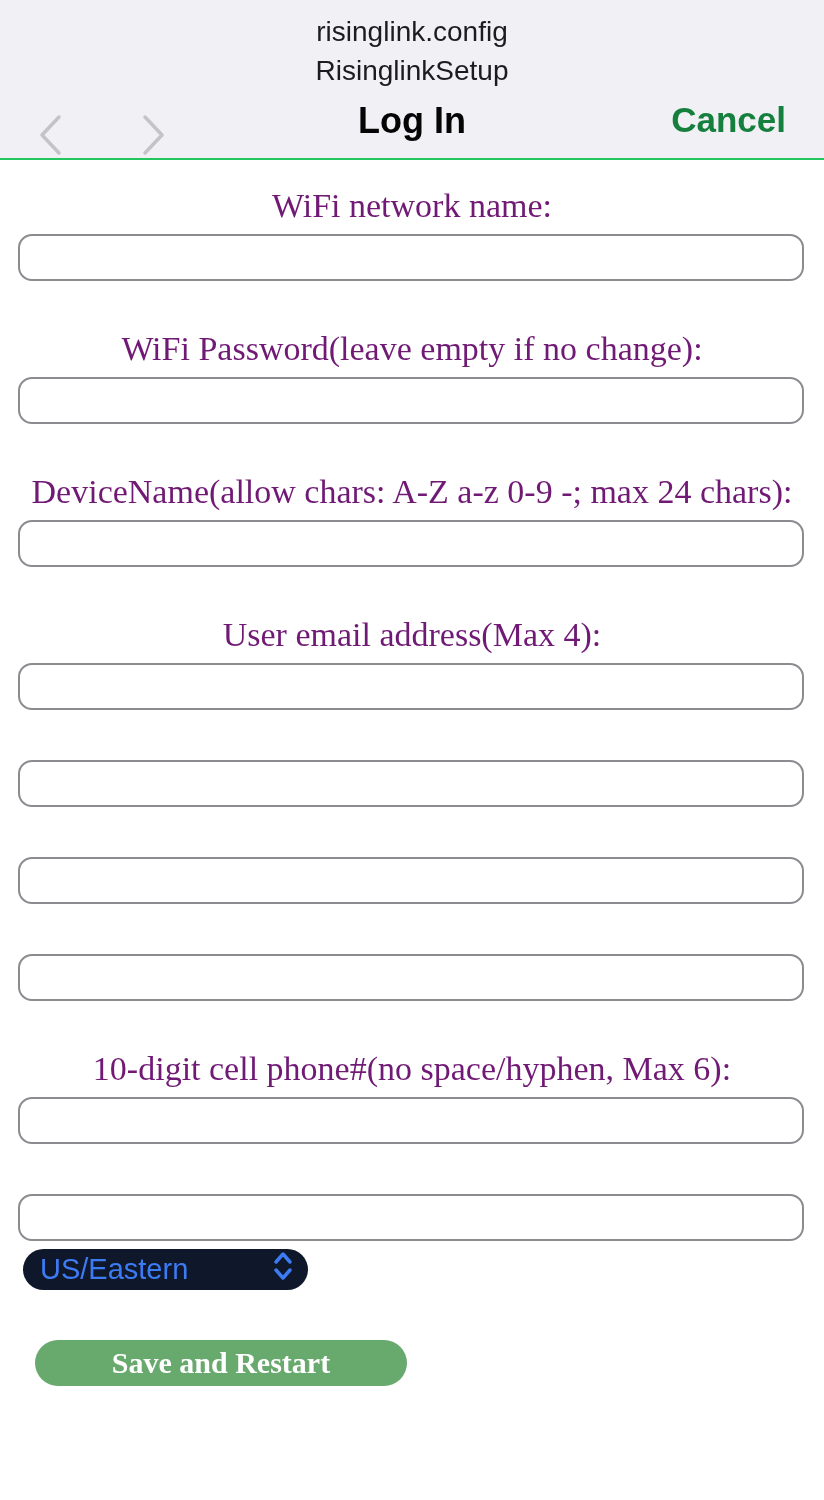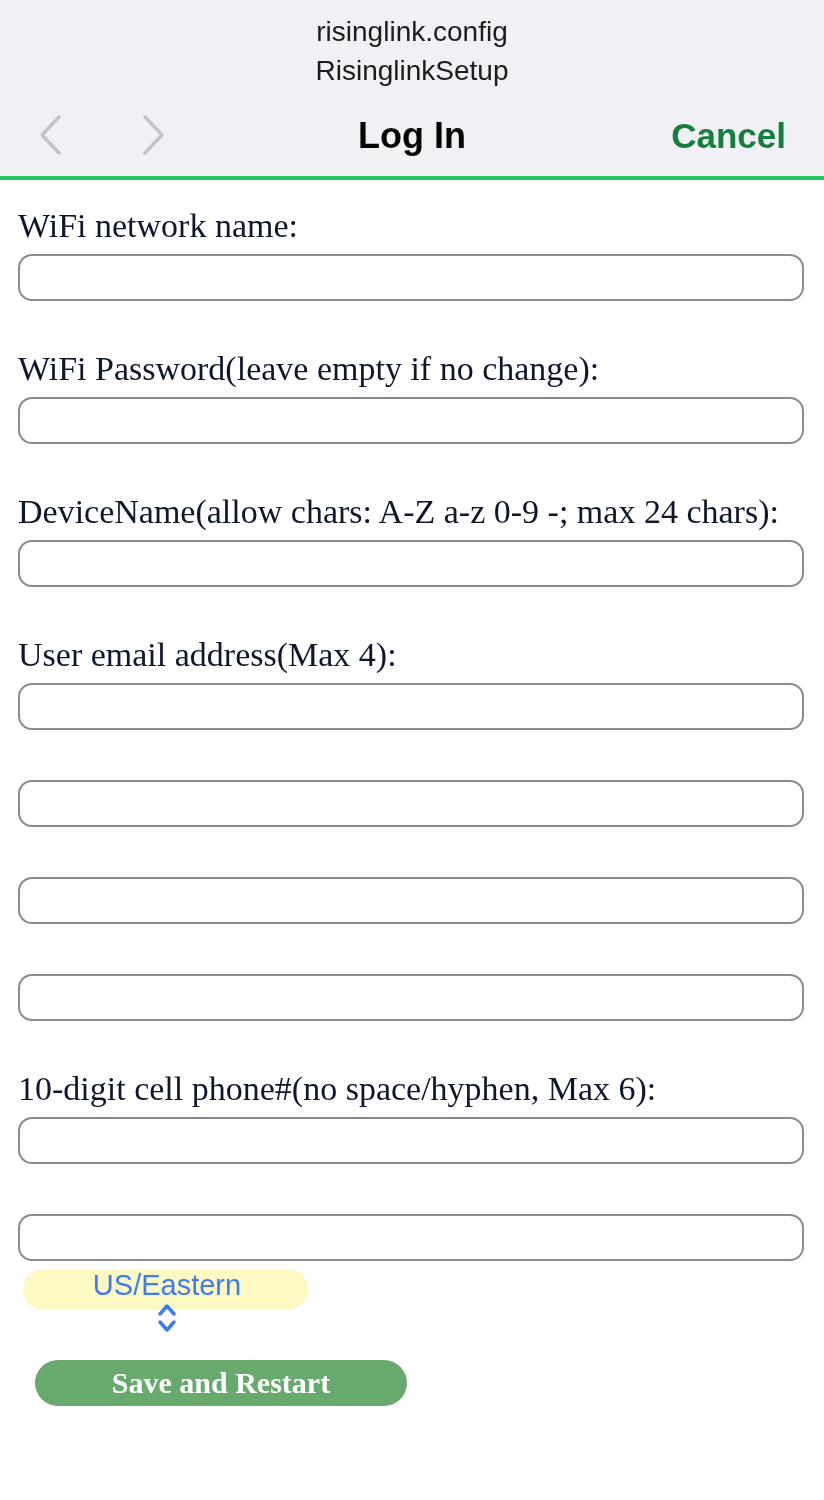--- a/index.html
+++ b/index.html
@@ -7,67 +7,68 @@
   body {
     width: 824px; height: 1500px; overflow: hidden;
     background: #ffffff;
     font-family: "Liberation Sans", sans-serif;
   }
   .page { width: 824px; height: 1500px; overflow: hidden; position: relative; background: #fff; }
 
   
   .header {
     background: #f1f1f5;
-    height: 180px;
-    border-bottom: 4px solid #22c55e;
+    height: 160px;
+    border-bottom: 2px solid #22c55e;
     padding-top: 12px;
   }
   .site-titles { text-align: center; color: #1c1c1e; font-size: 28px; line-height: 39px; }
   .site-line { display: block; }
-  .navbar { position: relative; height: 72px; margin-top: 10px; display: flex; align-items: center; }
+  .navbar { position: relative; height: 72px; margin-top: 10px; display: flex; }
   .nav-chevrons { display: flex; align-items: center; gap: 80px; margin-left: 38px; position: relative; z-index: 2; }
   .nav-chevron-btn { background: none; border: none; padding: 0; display: flex; align-items: center; cursor: default; }
   .nav-title {
     position: absolute; left: 0; right: 0; text-align: center;
     font-size: 36px; font-weight: 700; color: #050505; z-index: 1;
   }
   .cancel-btn {
     position: absolute; right: 38px; z-index: 2;
     background: none; border: none; padding: 0;
     font-family: "Liberation Sans", sans-serif;
     font-size: 35px; font-weight: 600; color: #15803d; cursor: pointer;
   }
 
   
   .content { padding: 0 18px 0 18px; }
   .field-label {
     font-family: "Liberation Serif", serif;
-    font-size: 34px; line-height: 40px; color: #0f172a;
+    font-size: 34px; line-height: 40px; color: #701a75;
     margin: 48px 0 0 0;
+    text-align: center;
   }
   .field-label.first { margin-top: 26px; }
   .text-field {
     display: block; width: 786px; height: 47px;
     margin-top: 8px;
     border: 2px solid #8b8b90; border-radius: 14px;
     background: #fff; outline: none;
     font-size: 28px; padding: 0 16px;
     font-family: "Liberation Sans", sans-serif;
     color: #000;
   }
   .text-field + .text-field { margin-top: 50px; }
 
   .tz-select {
     margin: 8px 0 0 5px;
     width: 285px; height: 41px;
-    background: #fef9c3; border: none; border-radius: 21px;
+    background: #0f172a; border: none; border-radius: 21px;
     display: flex; align-items: center; justify-content: space-between;
     padding: 0 14px 0 17px;
     font-family: "Liberation Sans", sans-serif;
-    font-size: 29px; color: #3d7bf5; cursor: pointer; flex-direction: column;
+    font-size: 29px; color: #3d7bf5; cursor: pointer;
   }
   .save-button {
     margin: 50px 0 0 17px;
     width: 372px; height: 46px;
     background: #68a96e; border: none; border-radius: 23px;
     color: #fff; font-size: 30px; font-weight: 700;
     font-family: Liberation Serif, serif;
     display: flex; align-items: center; justify-content: center;
     cursor: pointer;
   }

